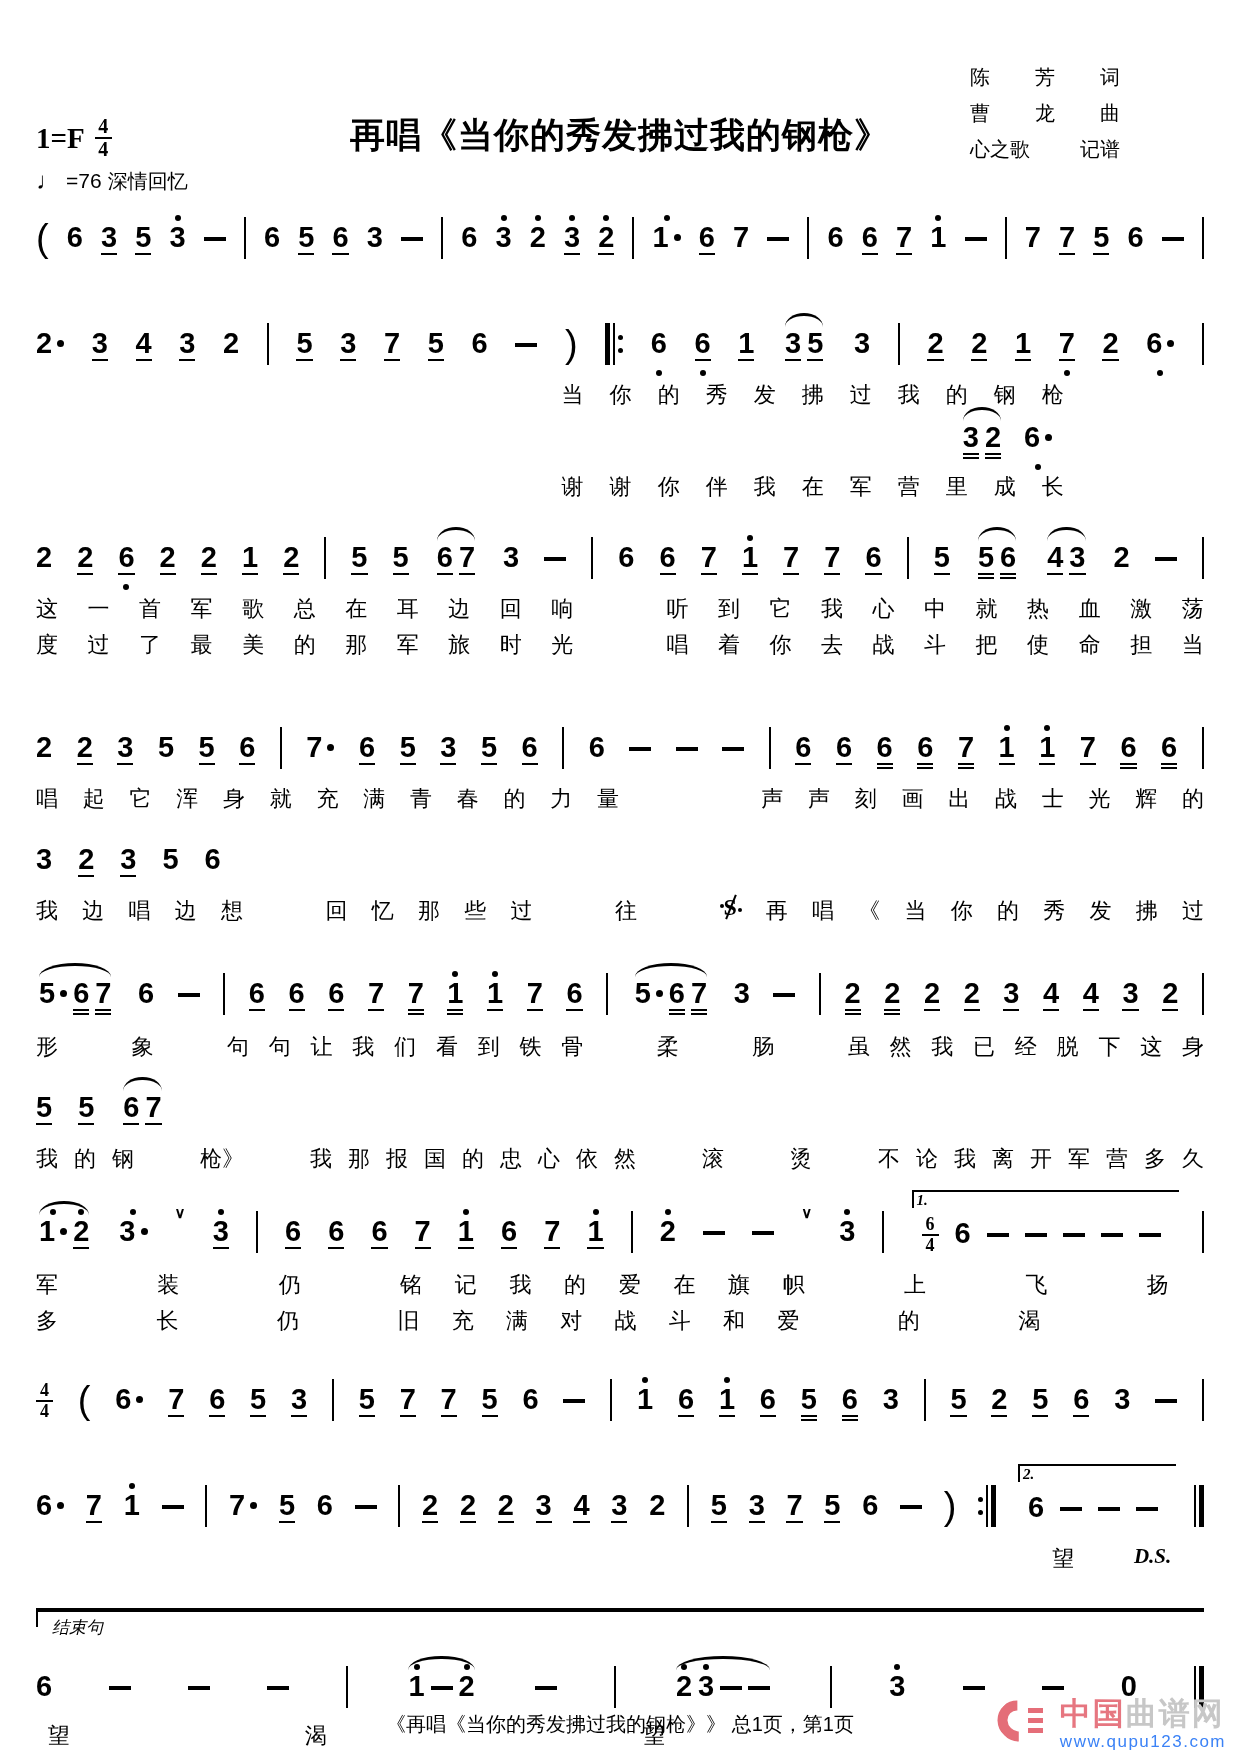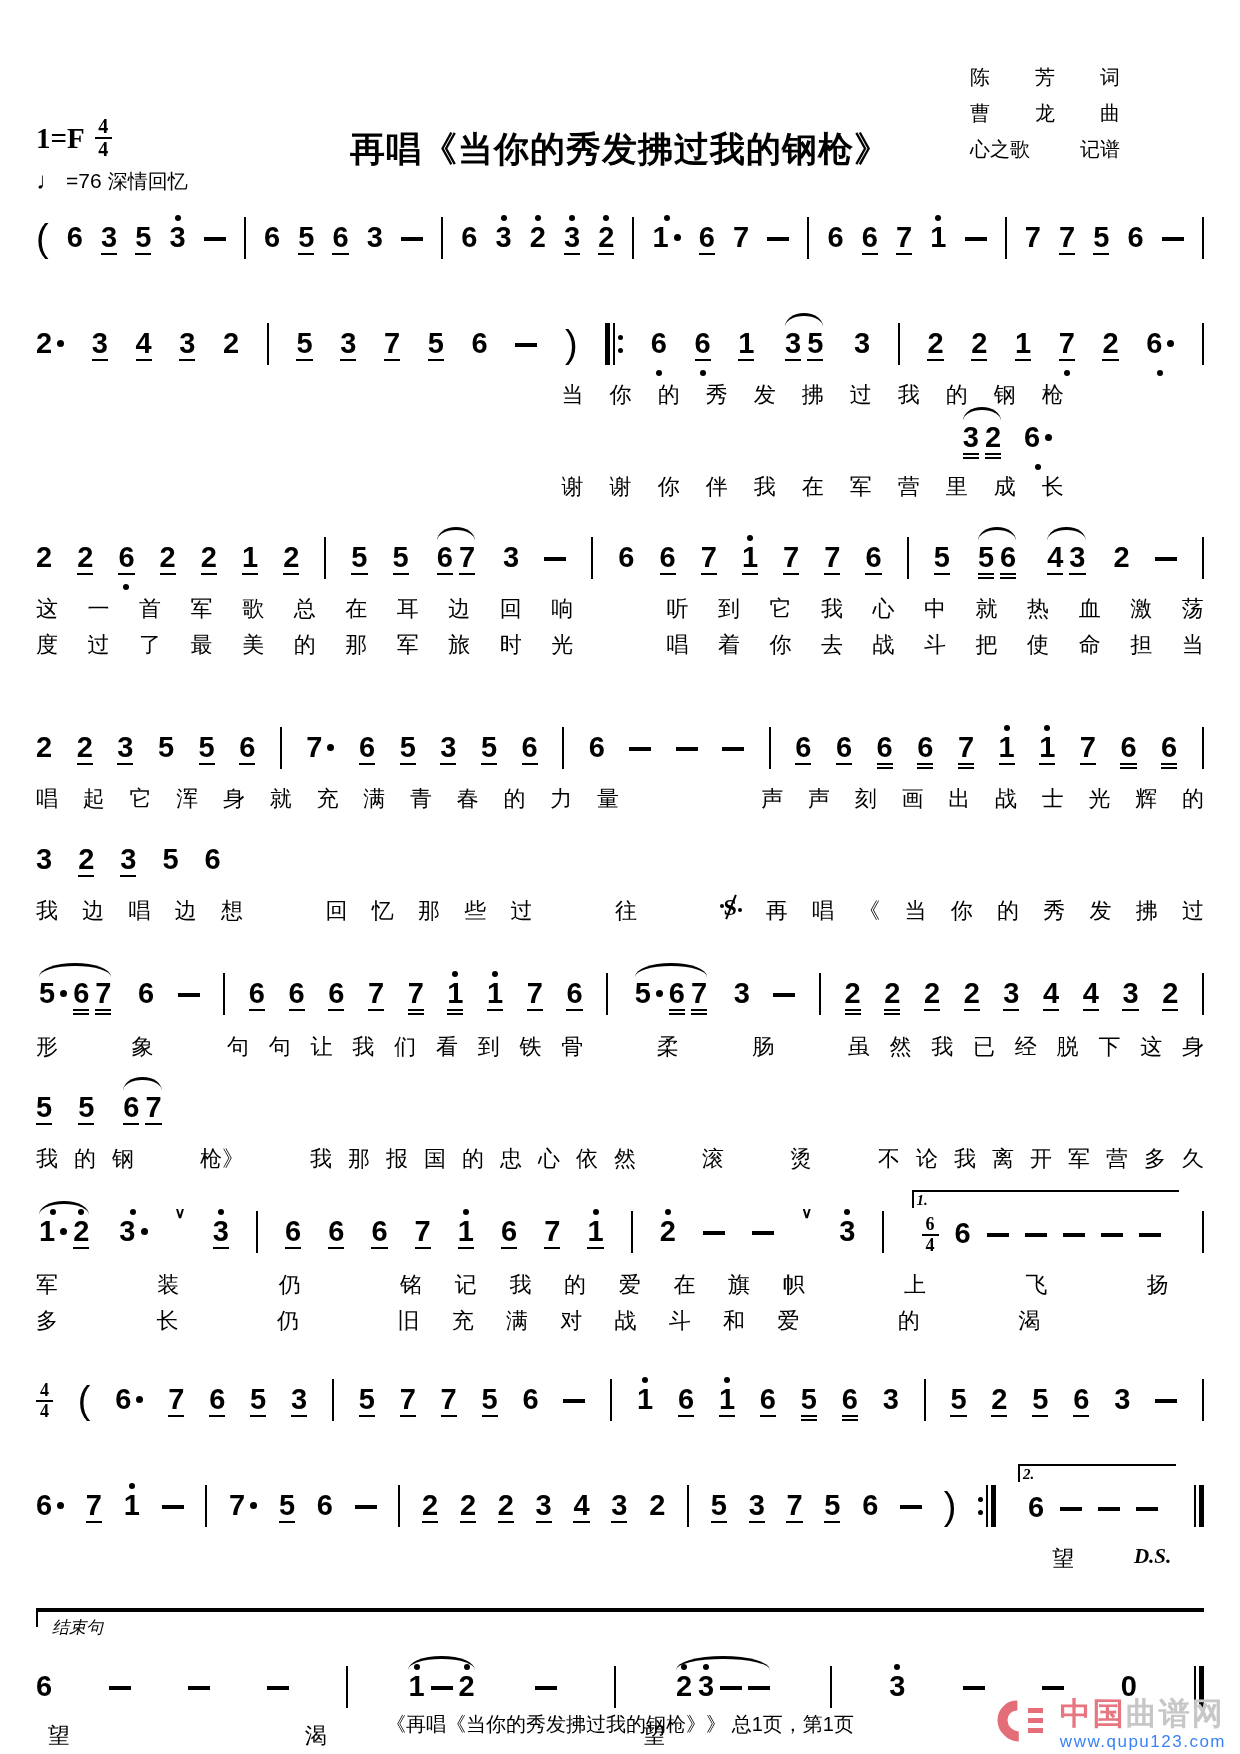--- a/index.html
+++ b/index.html
@@ -1,20 +1,20 @@
 <!DOCTYPE html>
 <html><head>
 <meta charset="utf-8">
 <style>
   html,body{margin:0;padding:0;background:#888;}
   .page{width:1240px;height:1754px;background:#fff;margin:0 auto;position:relative;
         overflow:hidden;color:#000;font-family:"Liberation Sans",sans-serif;}
   
   .title{position:absolute;top:112px;left:0;width:100%;text-align:center;
-         font-size:35px;font-weight:700;letter-spacing:1px;margin-top:14px;}
+         font-size:35px;font-weight:700;letter-spacing:1px;}
   .credits{position:absolute;top:64px;right:120px;width:150px;font-size:20px;}
   .credits .crow{display:flex;justify-content:space-between;margin-bottom:9px;}
   .meta{position:absolute;top:86px;left:36px;margin-top:31px;}
   .meta .krow{display:flex;align-items:center;gap:10px;font-family:"Liberation Serif",serif;
               font-weight:700;font-size:29px;}
   .kts{display:inline-flex;flex-direction:column;align-items:center;line-height:1;}
   .kts .tsn{font-size:20px;line-height:19px;}
   .kts .tsl{width:17px;height:2px;background:#000;margin:1px 0;}
   .meta .trow{display:flex;align-items:center;gap:6px;margin-top:8px;font-size:21px;}
   .tempo-note{font-size:24px;}

